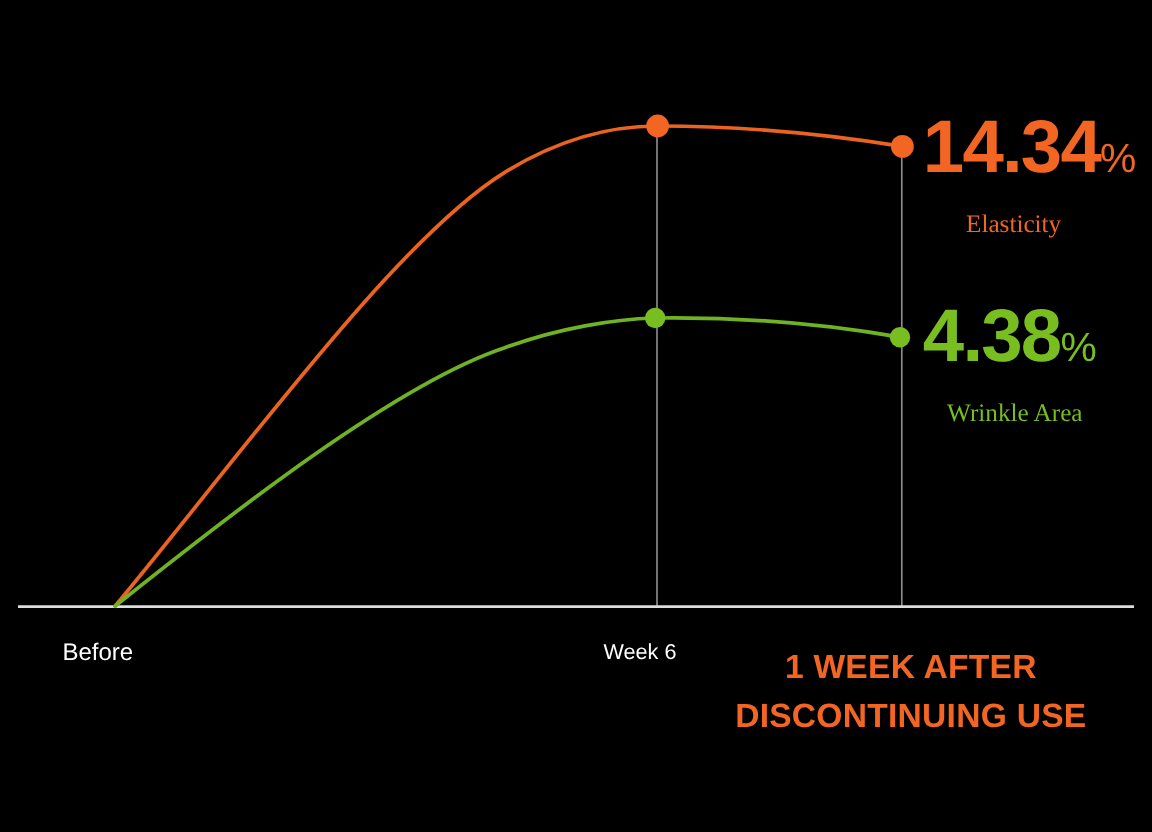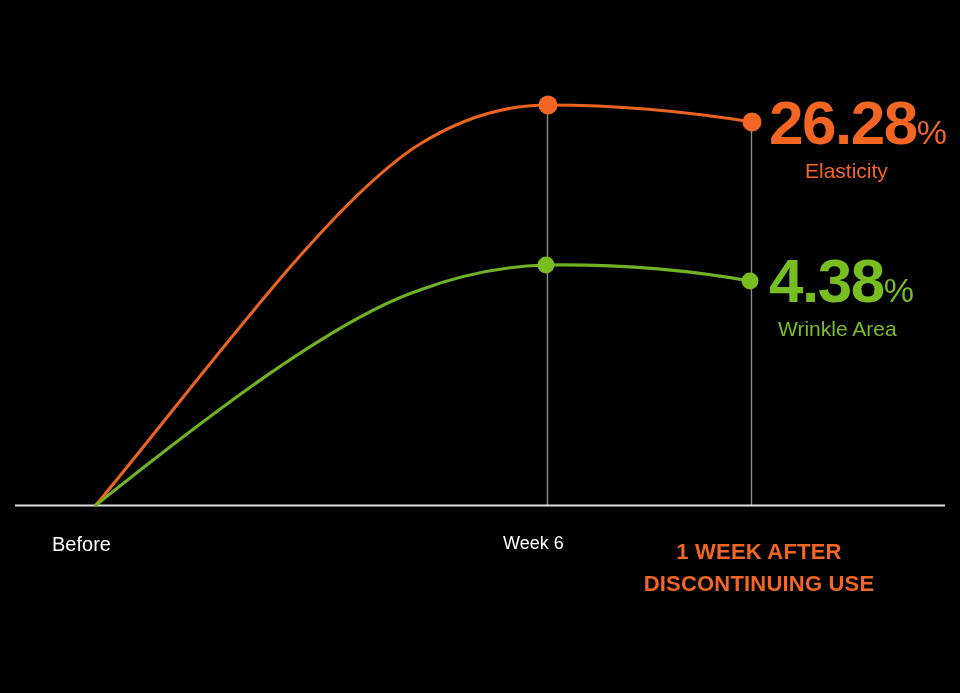--- a/index.html
+++ b/index.html
@@ -42,41 +42,42 @@
     font-size: 34px;
     font-weight: 500;
     letter-spacing: -0.5px;
     vertical-align: baseline;
   }
   .callout .caption {
     display: block;
     font-size: 21px;
     font-weight: 400;
     letter-spacing: 0px;
-    margin-top: 6px;
+    margin-top: 22px;
     text-align: center;
+    font-family: Liberation Serif, serif;
   }
 
   #callout-elasticity {
     left: 769px;
     top: 92px;
     color: #F26522;
   }
   #callout-elasticity .caption {
     text-align: left;
     margin-left: 36px;
   }
 
   #callout-wrinkle {
     left: 769px;
     top: 250px;
     color: #78BE20;
   }
   #callout-wrinkle .caption {
-    text-align: left;
+    text-align: center;
     margin-left: 9px;
   }
 
   
   .axis-label {
     position: absolute;
     white-space: nowrap;
     line-height: 1.15;
   }
   #label-before {
@@ -92,21 +93,21 @@
     top: 533px;
     font-size: 18px;
     font-weight: 400;
     color: #FFFFFF;
     letter-spacing: 0px;
   }
   #label-discontinue {
     left: 604px;
     top: 536px;
     width: 310px;
-    font-size: 22px;
+    font-size: 28px;
     font-weight: 700;
     color: #F26522;
     letter-spacing: 0.2px;
     text-align: center;
     line-height: 1.45;
   }
   #label-discontinue .l1 { display: block; }
   #label-discontinue .l2 { display: block; }
 </style>
 </head>
@@ -128,21 +129,21 @@
     <path d="M 96 505 C 190 430 330 320 420 290 C 466 273 512 266 546 265
              C 622 264 694 271 750 281" fill="none" stroke="#6FB223" stroke-width="3.1" stroke-linecap="round" stroke-linejoin="round"></path>
 
     <circle cx="548" cy="105" r="9.5" fill="#F26522"></circle>
     <circle cx="752" cy="122" r="9.5" fill="#F26522"></circle>
     <circle cx="546" cy="265" r="8.5" fill="#78BE20"></circle>
     <circle cx="750" cy="281" r="8.5" fill="#78BE20"></circle>
   </svg>
 
   <div class="callout" id="callout-elasticity">
-    <span class="value">26.28</span><span class="pct">%</span>
+    <span class="value">14.34</span><span class="pct">%</span>
     <span class="caption">Elasticity</span>
   </div>
 
   <div class="callout" id="callout-wrinkle">
     <span class="value">4.38</span><span class="pct">%</span>
     <span class="caption">Wrinkle Area</span>
   </div>
 
   <div class="axis-label" id="label-before">Before</div>
   <div class="axis-label" id="label-week6">Week 6</div>

